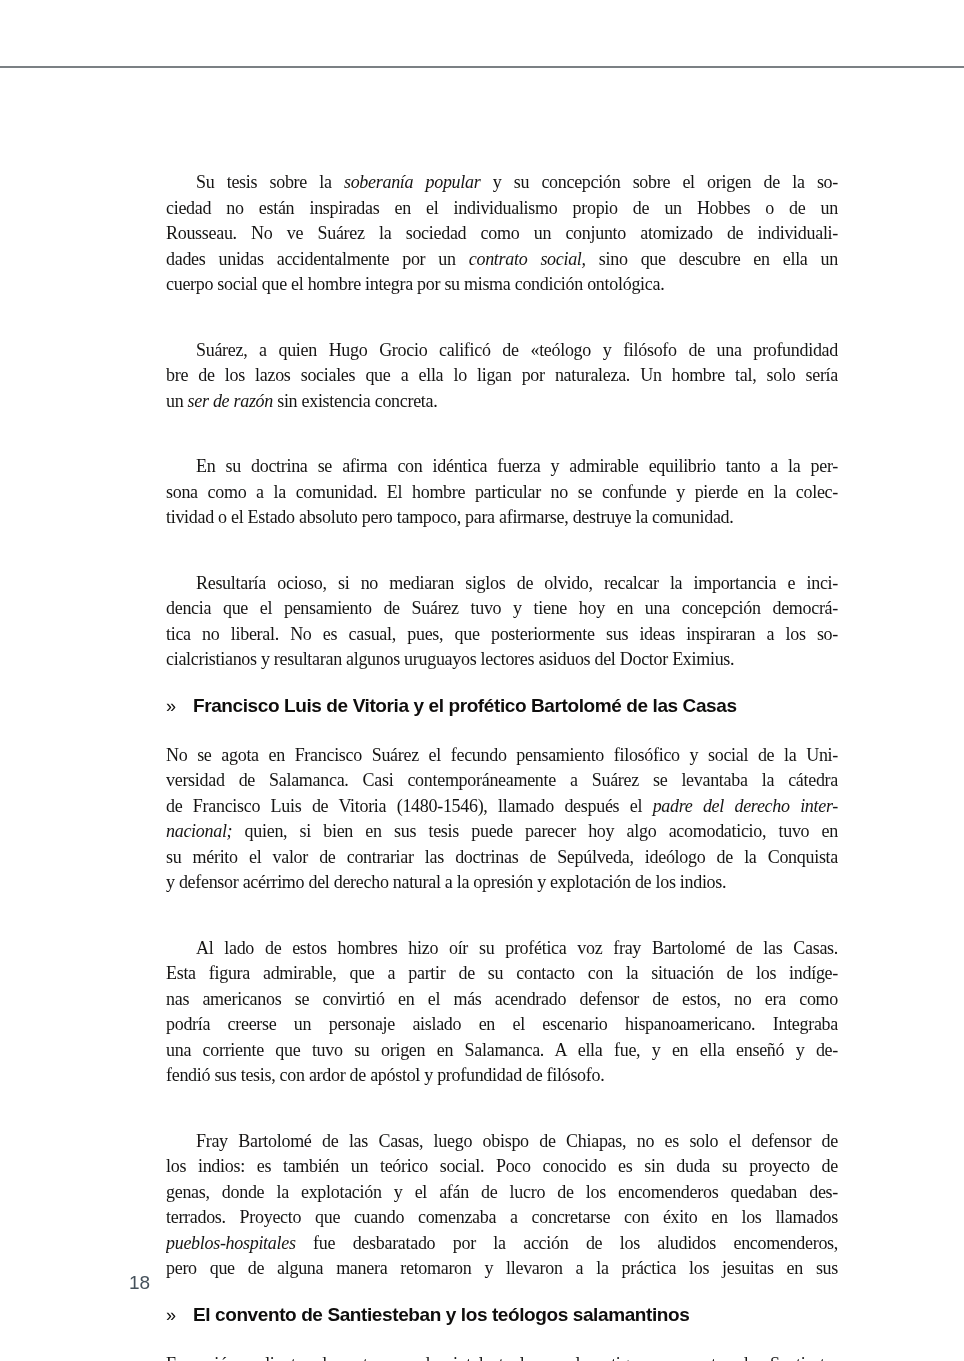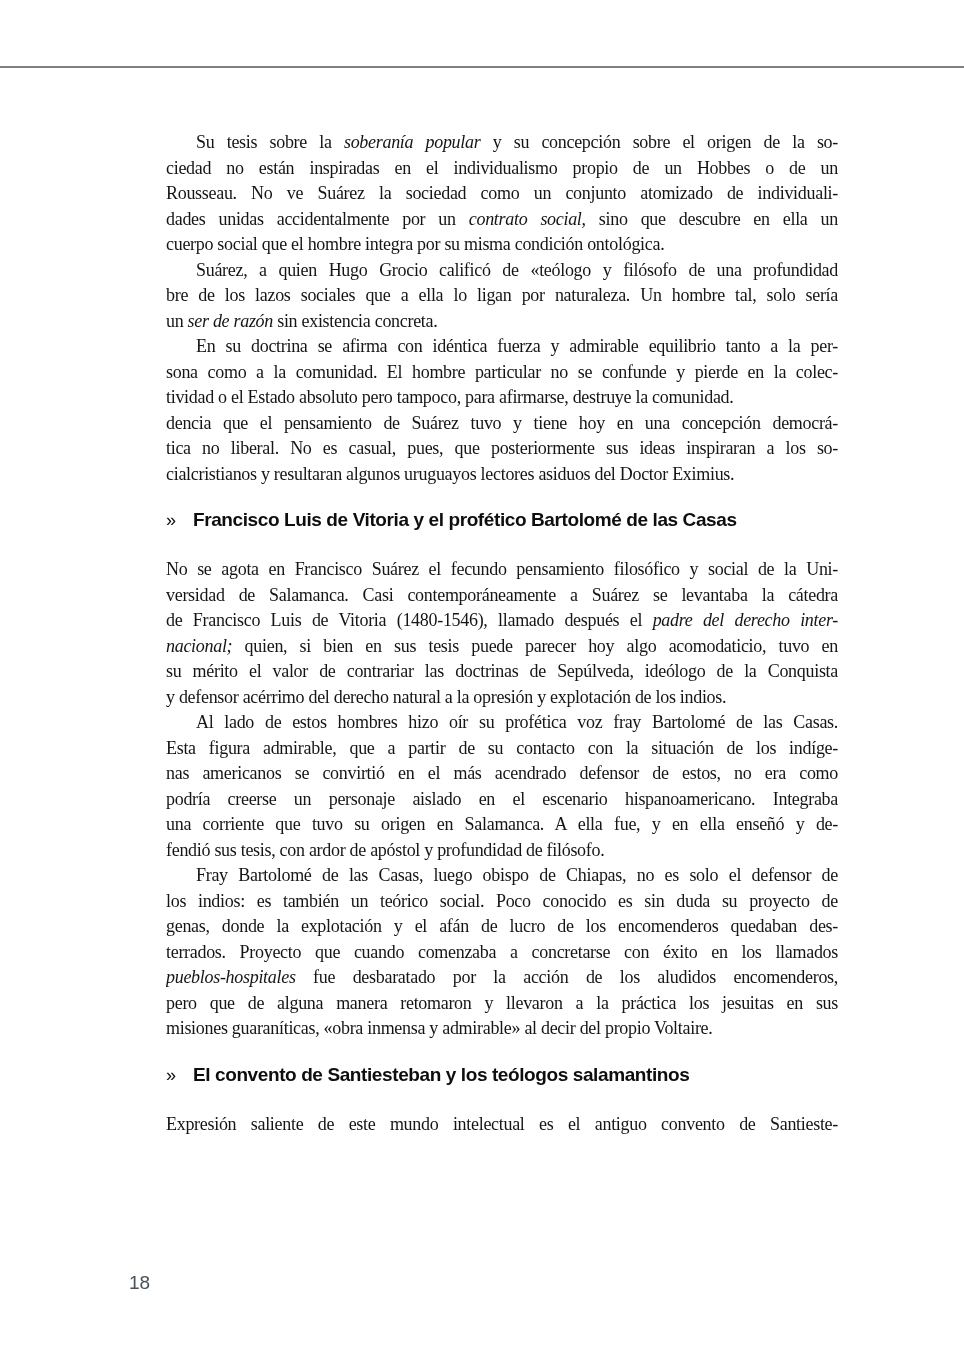--- a/index.html
+++ b/index.html
@@ -41,20 +41,21 @@
     text-align-last: justify;
     height: 25.5px;
     overflow: hidden;
   }
   .line.last {
     text-align: right;
     text-align-last: left;
   }
   .line.indented {
     padding-left: 30px;
+    margin-top: 40px;
   }
   .line em {
     font-style: italic;
   }
   .heading {
     display: flex;
     align-items: baseline;
     margin: 20px 0 24px 0;
     font-family: "Liberation Sans", "DejaVu Sans", sans-serif;
     font-size: 19px;
@@ -99,20 +100,21 @@
         <div class="line indented"><span>Suárez, a quien Hugo Grocio calificó de «teólogo y filósofo de una profundidad</span></div>
         <div class="line"><span>bre de los lazos sociales que a ella lo ligan por naturaleza. Un hombre tal, solo sería</span></div>
         <div class="line last"><span>un </span><em>ser de razón</em><span> sin existencia concreta.</span></div>
       </div>
       <div class="para">
         <div class="line indented"><span>En su doctrina se afirma con idéntica fuerza y admirable equilibrio tanto a la per-</span></div>
         <div class="line"><span>sona como a la comunidad. El hombre particular no se confunde y pierde en la colec-</span></div>
         <div class="line last"><span>tividad o el Estado absoluto pero tampoco, para afirmarse, destruye la comunidad.</span></div>
       </div>
       <div class="para">
+        <div class="line indented"><span>Resultaría ocioso, si no mediaran siglos de olvido, recalcar la importancia e inci-</span></div>
         <div class="line"><span>dencia que el pensamiento de Suárez tuvo y tiene hoy en una concepción democrá-</span></div>
         <div class="line"><span>tica no liberal. No es casual, pues, que posteriormente sus ideas inspiraran a los so-</span></div>
         <div class="line last"><span>cialcristianos y resultaran algunos uruguayos lectores asiduos del Doctor Eximius.</span></div>
       </div>
       <div class="heading">
         <span class="marker">»</span>
         <span class="heading-text">Francisco Luis de Vitoria y el profético Bartolomé de las Casas</span>
       </div>
       <div class="para">
         <div class="line"><span>No se agota en Francisco Suárez el fecundo pensamiento filosófico y social de la Uni-</span></div>
@@ -130,21 +132,20 @@
         <div class="line"><span>una corriente que tuvo su origen en Salamanca. A ella fue, y en ella enseñó y de-</span></div>
         <div class="line last"><span>fendió sus tesis, con ardor de apóstol y profundidad de filósofo.</span></div>
       </div>
       <div class="para">
         <div class="line indented"><span>Fray Bartolomé de las Casas, luego obispo de Chiapas, no es solo el defensor de</span></div>
         <div class="line"><span>los indios: es también un teórico social. Poco conocido es sin duda su proyecto de</span></div>
         <div class="line"><span>genas, donde la explotación y el afán de lucro de los encomenderos quedaban des-</span></div>
         <div class="line"><span>terrados. Proyecto que cuando comenzaba a concretarse con éxito en los llamados</span></div>
         <div class="line"><em>pueblos-hospitales</em><span> fue desbaratado por la acción de los aludidos encomenderos,</span></div>
         <div class="line"><span>pero que de alguna manera retomaron y llevaron a la práctica los jesuitas en sus</span></div>
-        <div class="line last"><span>misiones guaraníticas, «obra inmensa y admirable» al decir del propio Voltaire.</span></div>
       </div>
       <div class="heading">
         <span class="marker">»</span>
         <span class="heading-text">El convento de Santiesteban y los teólogos salamantinos</span>
       </div>
       <div class="para">
         <div class="line"><span>Expresión saliente de este mundo intelectual es el antiguo convento de Santieste-</span></div>
       </div>
     </div>
   <div class="folio">18</div>

